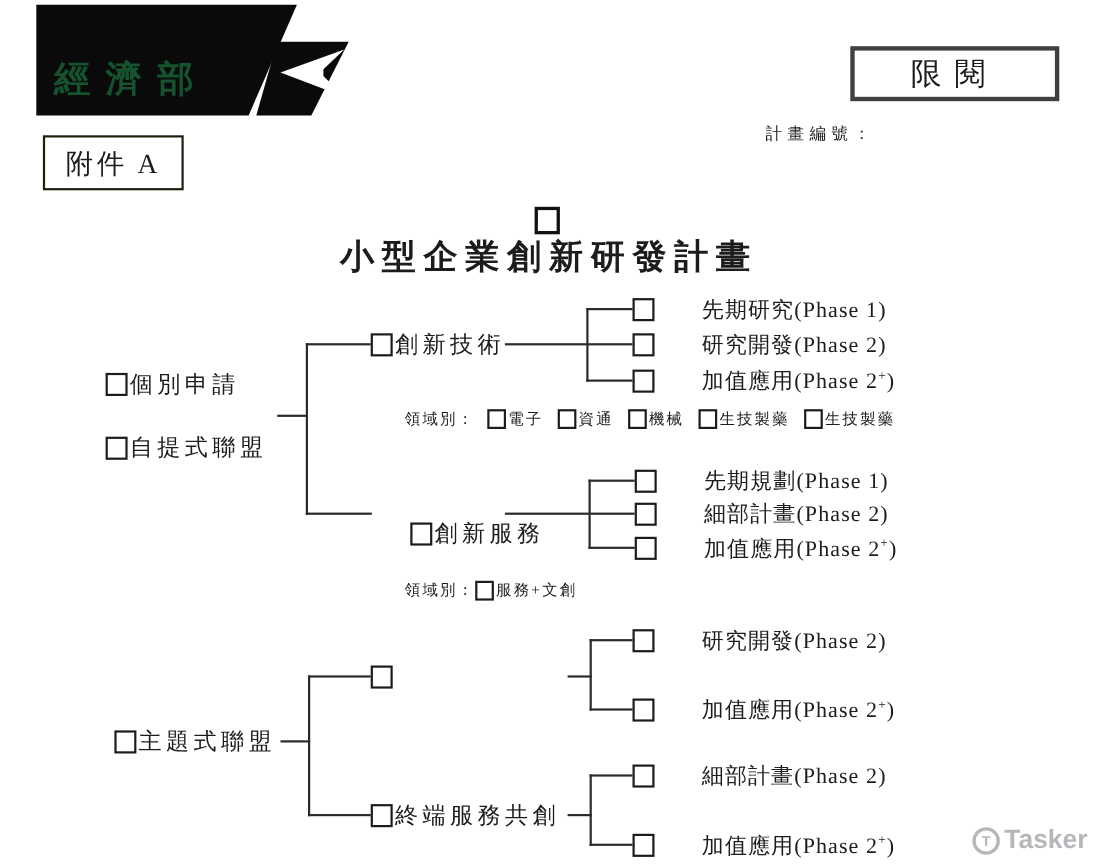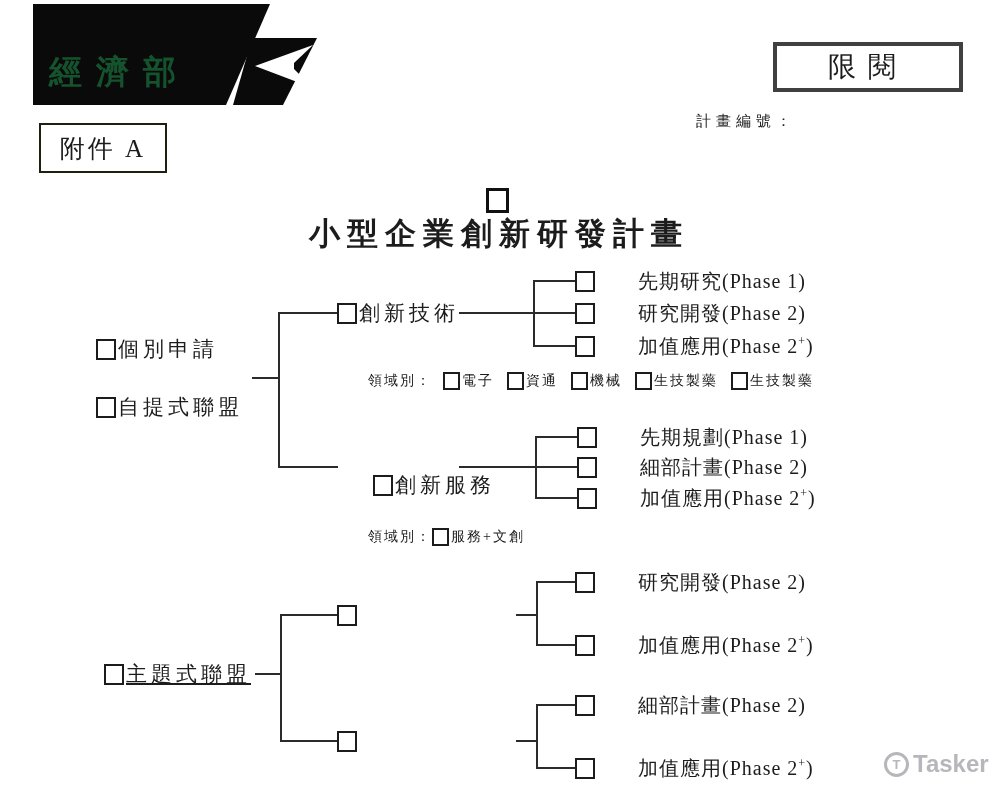--- a/index.html
+++ b/index.html
@@ -107,38 +107,39 @@
 <div class="hline" style="left:536px;top:767px;width:40px;"></div>
 
 <div class="node" style="left:96px;top:335px;">
   <div class="cb"></div>
   <span class="lbl">個別申請</span>
 </div>
 <div class="node" style="left:96px;top:393px;">
   <div class="cb"></div>
   <span class="lbl">自提式聯盟</span>
 </div>
-<div class="node" style="left:104px;top:660px;text-decoration:underline;">
+<div class="node" style="left:104px;top:660px;">
   <div class="cb"></div>
   <span class="lbl">主題式聯盟</span>
 </div>
 
 <div class="node" style="left:337px;top:299px;">
   <div class="cb"></div>
   <span class="lbl">創新技術</span>
 </div>
 <div class="node" style="left:337px;top:471px;margin-left:36px;">
   <div class="cb"></div>
   <span class="lbl">創新服務</span>
 </div>
 <div class="node" style="left:337px;top:601px;">
   <div class="cb"></div>
 </div>
 <div class="node" style="left:337px;top:727px;">
   <div class="cb"></div>
+  <span class="lbl">終端服務共創</span>
 </div>
 
 <div class="phase" style="left:575px;top:268px;">
   <div class="cb"></div>
   <span class="lbl"><span>先期研究(Phase 1)</span><sup></sup><span></span></span>
 </div>
 <div class="phase" style="left:575px;top:300px;">
   <div class="cb"></div>
   <span class="lbl"><span>研究開發(Phase 2)</span><sup></sup><span></span></span>
 </div>

